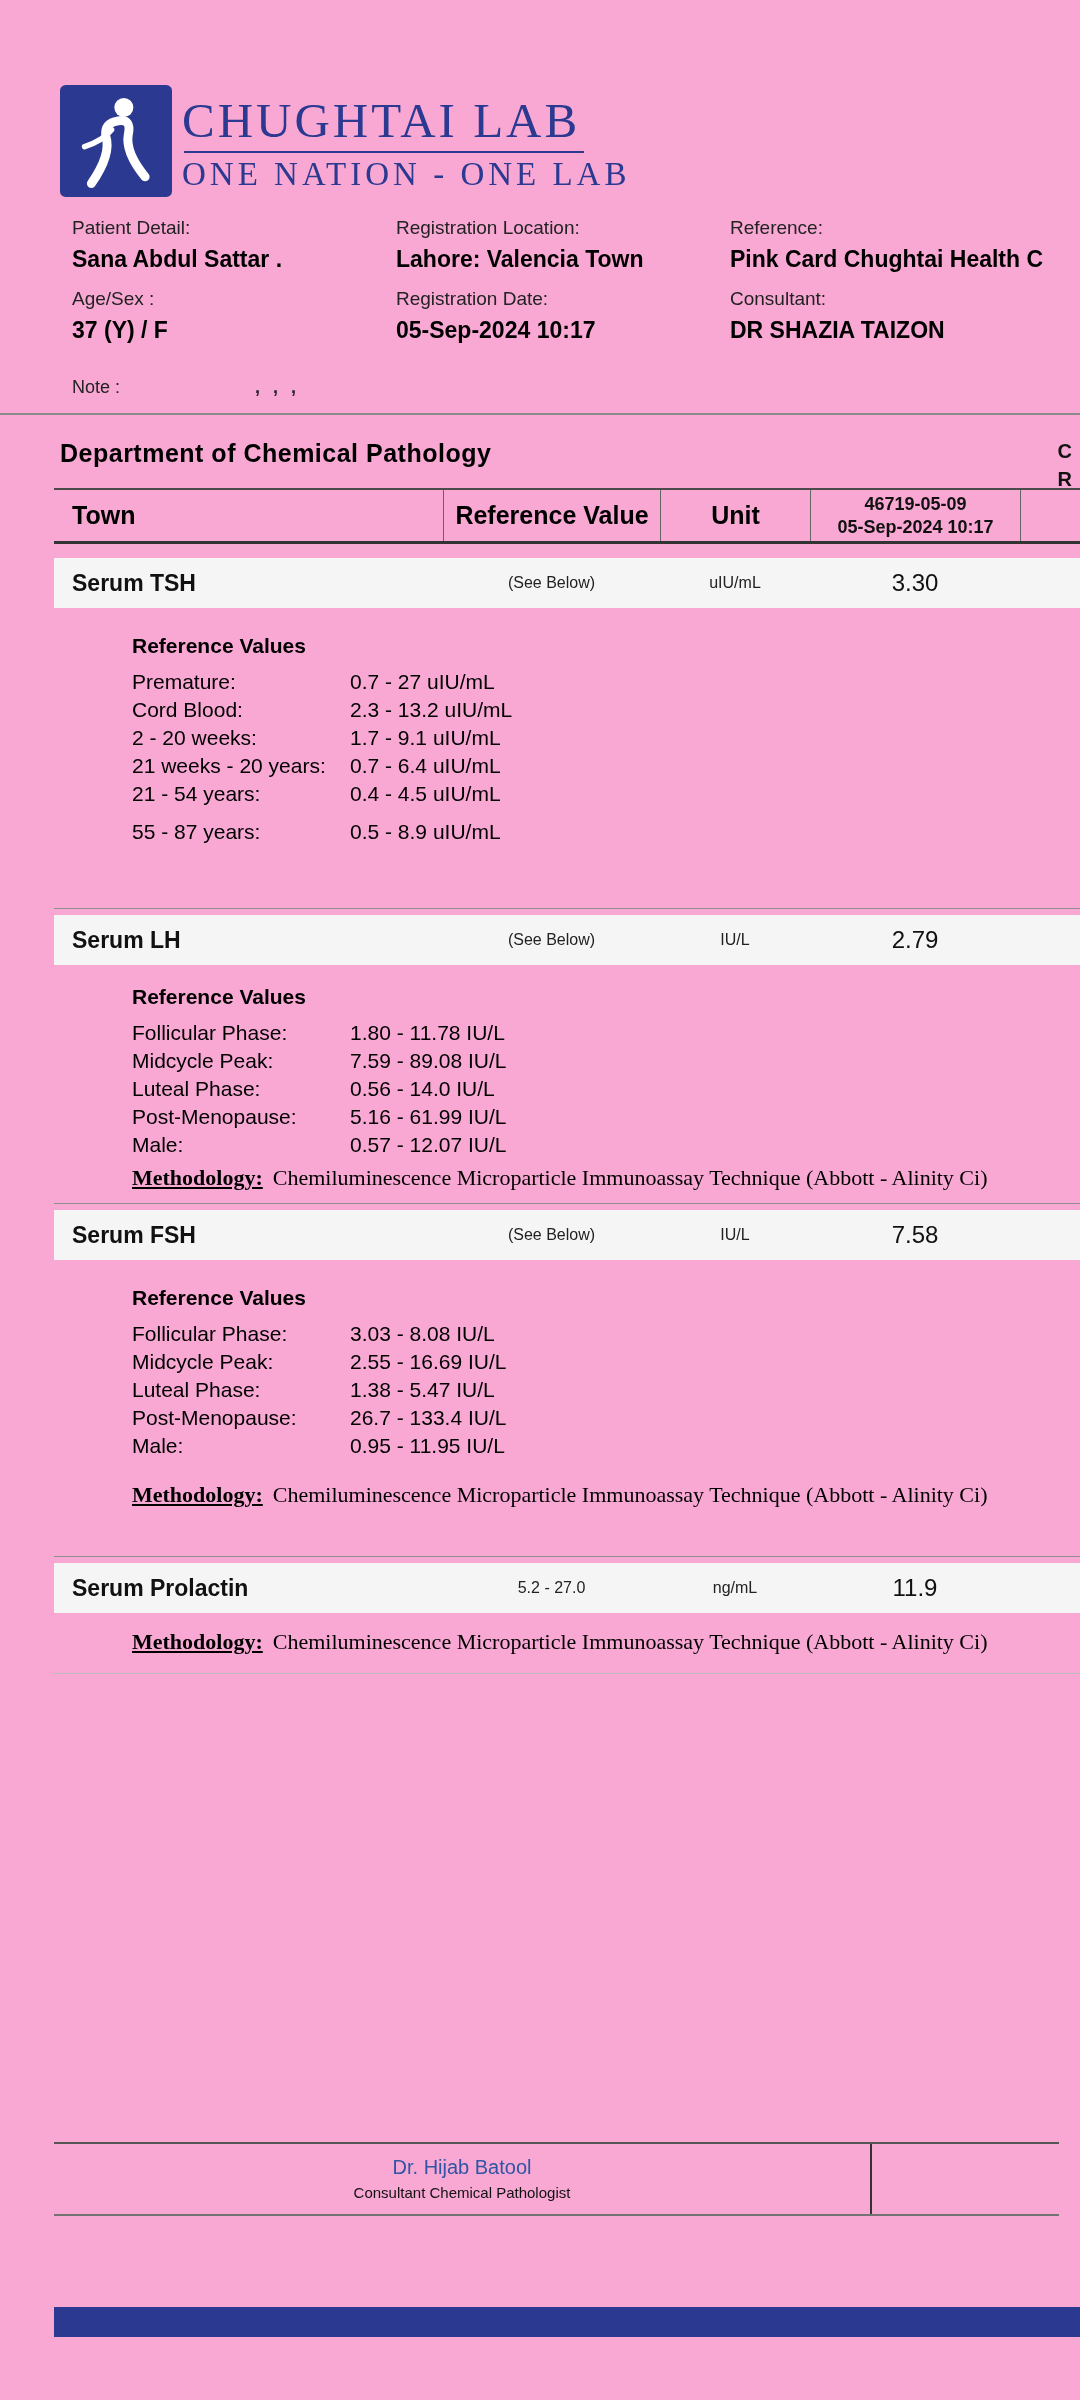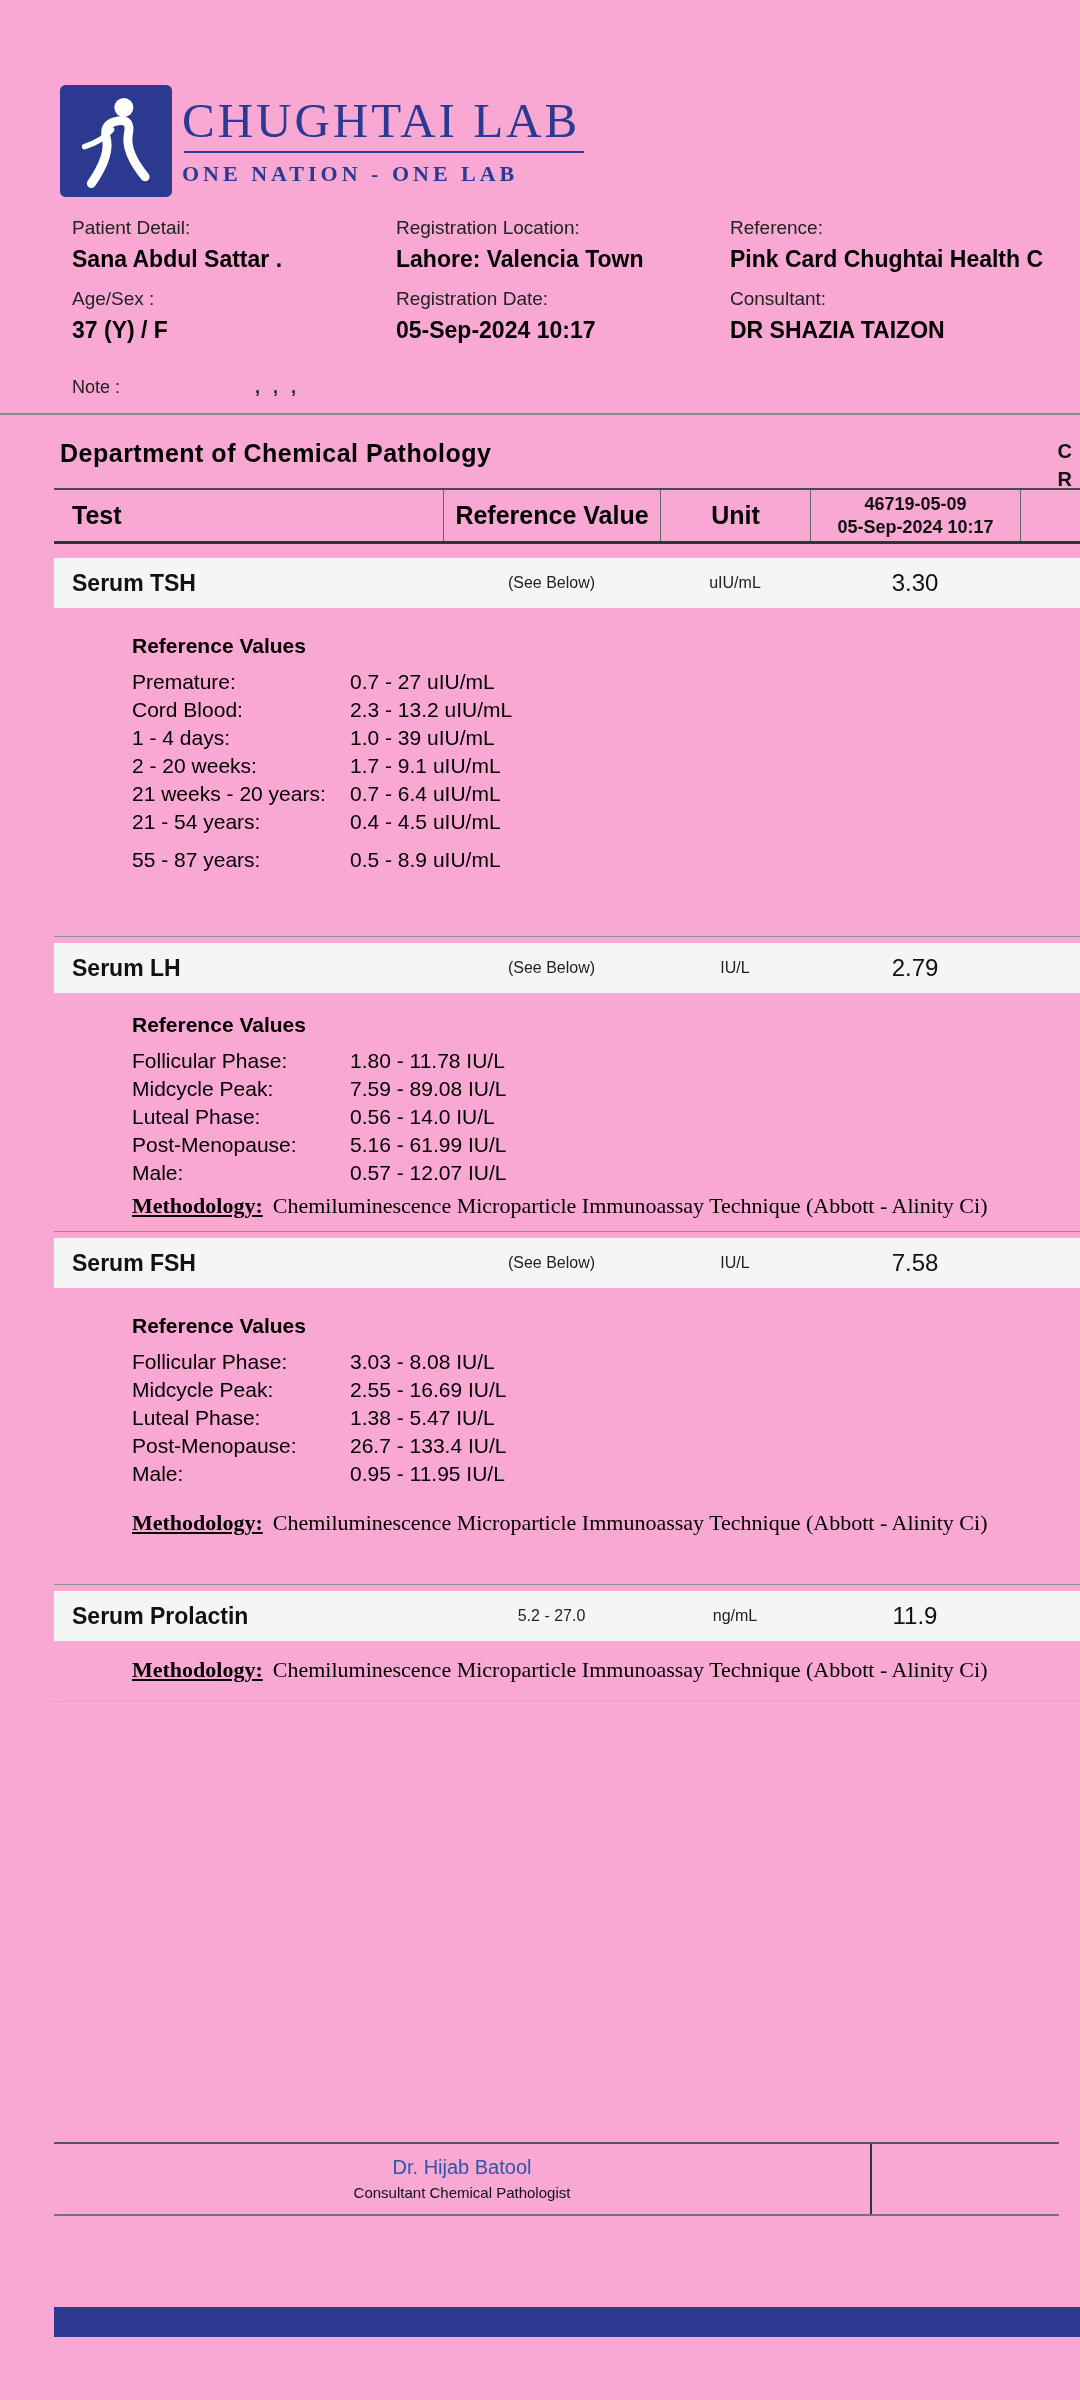--- a/index.html
+++ b/index.html
@@ -6,21 +6,21 @@
   html,body { background:#ffffff; }
   body { font-family:"Liberation Sans", sans-serif; color:#111; }
   .page { position:relative; width:1080px; height:2400px; background:#f9a8d4; overflow:hidden; }
 
   
   .brand { display:flex; align-items:flex-start; margin:85px 0 0 60px; }
   .logo-mark { width:112px; height:112px; flex:0 0 auto; }
   .logo-text { margin-left:10px; padding-top:10px; }
   .brand-name { font-family:"Liberation Serif", serif; color:#2b3990; font-size:49px; letter-spacing:3px; line-height:52px; }
   .brand-rule { height:2px; background:#2b3990; width:400px; margin:4px 0 3px 2px; }
-  .brand-tag { font-family:"Liberation Serif", serif; color:#2b3990; font-size:22px; letter-spacing:4px; line-height:36px;font-weight:bold; }
+  .brand-tag { font-family:"Liberation Serif", serif; color:#2b3990; font-size:33px; letter-spacing:4px; line-height:36px; }
 
   
   .info { position:relative; height:158px; margin-top:20px; }
   .info-col { position:absolute; top:0; }
   .info-col.c1 { left:72px; width:320px; }
   .info-col.c2 { left:396px; width:330px; }
   .info-col.c3 { left:730px; width:350px; overflow:hidden; }
   .info-label { font-size:19px; color:#222; margin-bottom:7px; }
   .info-value { font-size:23px; font-weight:bold; color:#000; margin-bottom:15px; white-space:nowrap; }
   .note-row { position:relative; margin:2px 0 0 72px; height:26px; }
@@ -134,21 +134,21 @@
     <h1 class="dept-title">Department of Chemical Pathology</h1>
     <div class="cutoff-col">
       <div>C</div>
       <div>R</div>
     </div>
   </div>
 
   <div class="table-area">
 
     <div class="thead">
-      <div class="col col-test th-label">Test</div>
+      <div class="col col-test th-label">Town</div>
       <div class="col col-ref th-label">Reference Value</div>
       <div class="col col-unit th-label">Unit</div>
       <div class="col col-result">
         <div class="th-sample">
           <div>46719-05-09</div>
           <div>05-Sep-2024 10:17</div>
         </div>
       </div>
       <div class="col col-extra"></div>
     </div>
@@ -164,24 +164,20 @@
         <div class="ref-title">Reference Values</div>
         <div class="ref-row">
             <span class="ref-label">Premature:</span>
             <span class="ref-val">0.7 - 27 uIU/mL</span>
           </div>
         <div class="ref-row">
             <span class="ref-label">Cord Blood:</span>
             <span class="ref-val">2.3 - 13.2 uIU/mL</span>
           </div>
         <div class="ref-row">
-            <span class="ref-label">1 - 4 days:</span>
-            <span class="ref-val">1.0 - 39 uIU/mL</span>
-          </div>
-        <div class="ref-row">
             <span class="ref-label">2 - 20 weeks:</span>
             <span class="ref-val">1.7 - 9.1 uIU/mL</span>
           </div>
         <div class="ref-row">
             <span class="ref-label">21 weeks - 20 years:</span>
             <span class="ref-val">0.7 - 6.4 uIU/mL</span>
           </div>
         <div class="ref-row">
             <span class="ref-label">21 - 54 years:</span>
             <span class="ref-val">0.4 - 4.5 uIU/mL</span>

